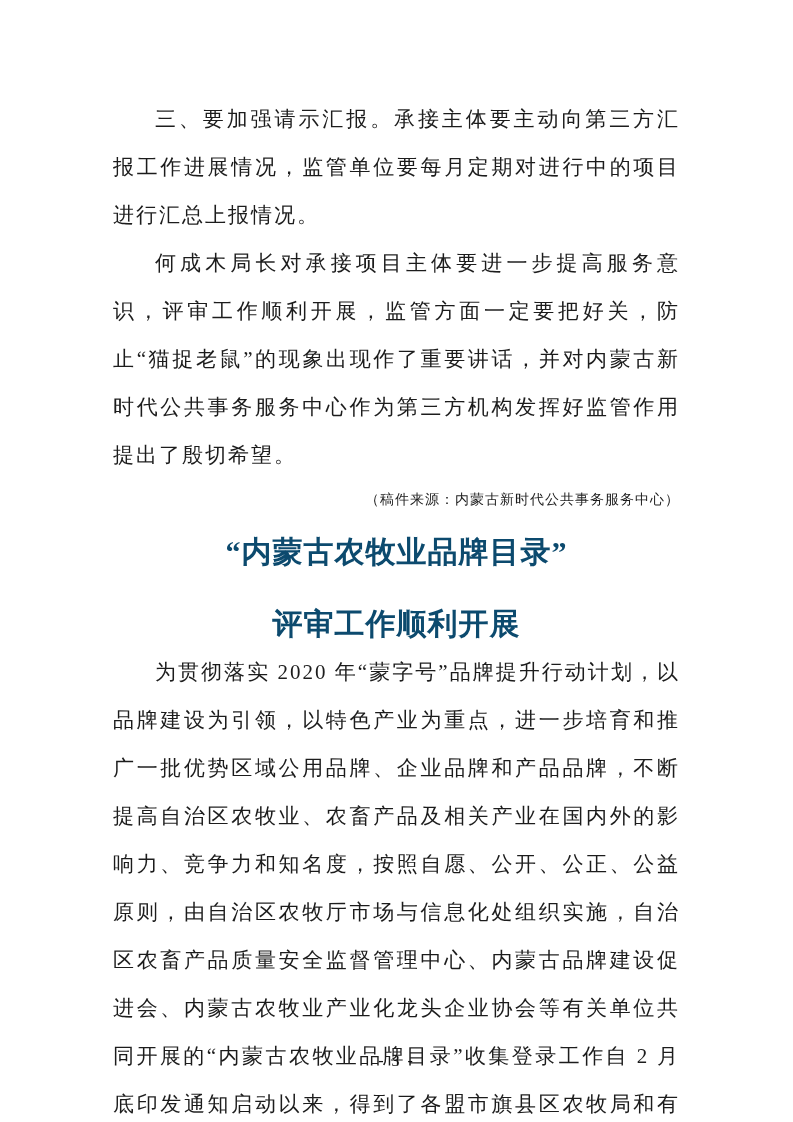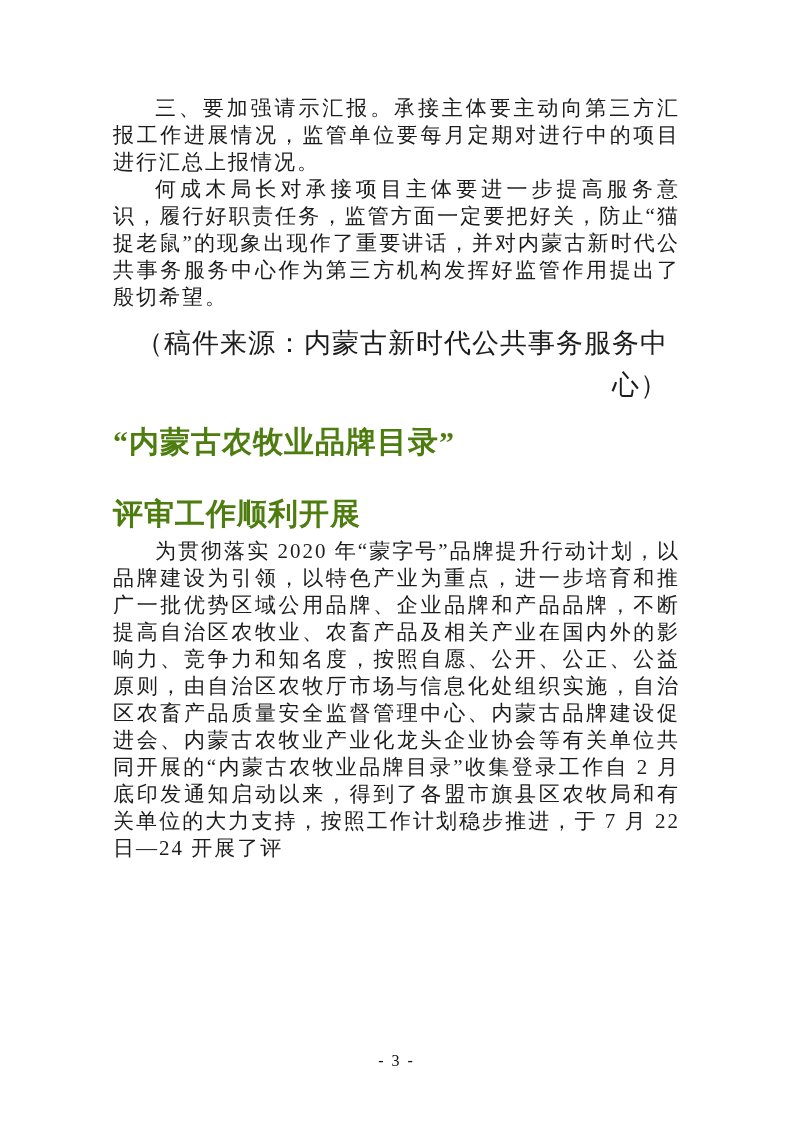--- a/index.html
+++ b/index.html
@@ -15,40 +15,41 @@
     margin: 0 auto;
     background: #ffffff;
     color: #1c1c1c;
     font-family: "Liberation Serif", "DejaVu Serif", serif;
     padding: 95px 113px 0 113px;
     overflow: hidden;
   }
   .para {
     margin: 0;
     font-size: 21px;
-    line-height: 27px;
+    line-height: 48px;
     letter-spacing: 2px;
     text-align: justify;
     text-justify: inter-character;
     text-align-last: left;
     text-indent: 2em;
     word-break: break-all;
   }
   .source-line {
-    margin: 12px;
-    font-size: 27px;
+    margin: 0;
+    font-size: 14px;
     line-height: 41.5px;
     letter-spacing: 1px;
     text-align: right;
   }
   .doc-title {
     margin: 0;
     font-size: 30px;
     font-weight: bold;
-    color: #4d7c0f;
+    color: #0c4a6e;
+    text-align: center;
     line-height: 48px;
     letter-spacing: 1px;
   }
   .doc-title.first { margin-top: 7px; }
   .doc-title.second { margin-top: 24px; }
   .body-para { margin-top: 0; }
   .page-number {
     position: absolute;
     left: 0;
     right: 0;
@@ -59,21 +60,21 @@
     letter-spacing: 2px;
   }
 </style>
 </head>
 <body>
 
 <div class="page">
 
   <p class="para">三、要加强请示汇报。承接主体要主动向第三方汇报工作进展情况，监管单位要每月定期对进行中的项目进行汇总上报情况。</p>
 
-  <p class="para">何成木局长对承接项目主体要进一步提高服务意识，履行好职责任务，监管方面一定要把好关，防止“猫捉老鼠”的现象出现作了重要讲话，并对内蒙古新时代公共事务服务中心作为第三方机构发挥好监管作用提出了殷切希望。</p>
+  <p class="para">何成木局长对承接项目主体要进一步提高服务意识，评审工作顺利开展，监管方面一定要把好关，防止“猫捉老鼠”的现象出现作了重要讲话，并对内蒙古新时代公共事务服务中心作为第三方机构发挥好监管作用提出了殷切希望。</p>
 
   <p class="source-line">（稿件来源：内蒙古新时代公共事务服务中心）</p>
 
   <h1 class="doc-title first">“内蒙古农牧业品牌目录”</h1>
 
   <h1 class="doc-title second">评审工作顺利开展</h1>
 
   <p class="para body-para">为贯彻落实 2020 年“蒙字号”品牌提升行动计划，以品牌建设为引领，以特色产业为重点，进一步培育和推广一批优势区域公用品牌、企业品牌和产品品牌，不断提高自治区农牧业、农畜产品及相关产业在国内外的影响力、竞争力和知名度，按照自愿、公开、公正、公益原则，由自治区农牧厅市场与信息化处组织实施，自治区农畜产品质量安全监督管理中心、内蒙古品牌建设促进会、内蒙古农牧业产业化龙头企业协会等有关单位共同开展的“内蒙古农牧业品牌目录”收集登录工作自 2 月底印发通知启动以来，得到了各盟市旗县区农牧局和有关单位的大力支持，按照工作计划稳步推进，于 7 月 22 日—24 开展了评</p>
 
   <div class="page-number">- 3 -</div>

